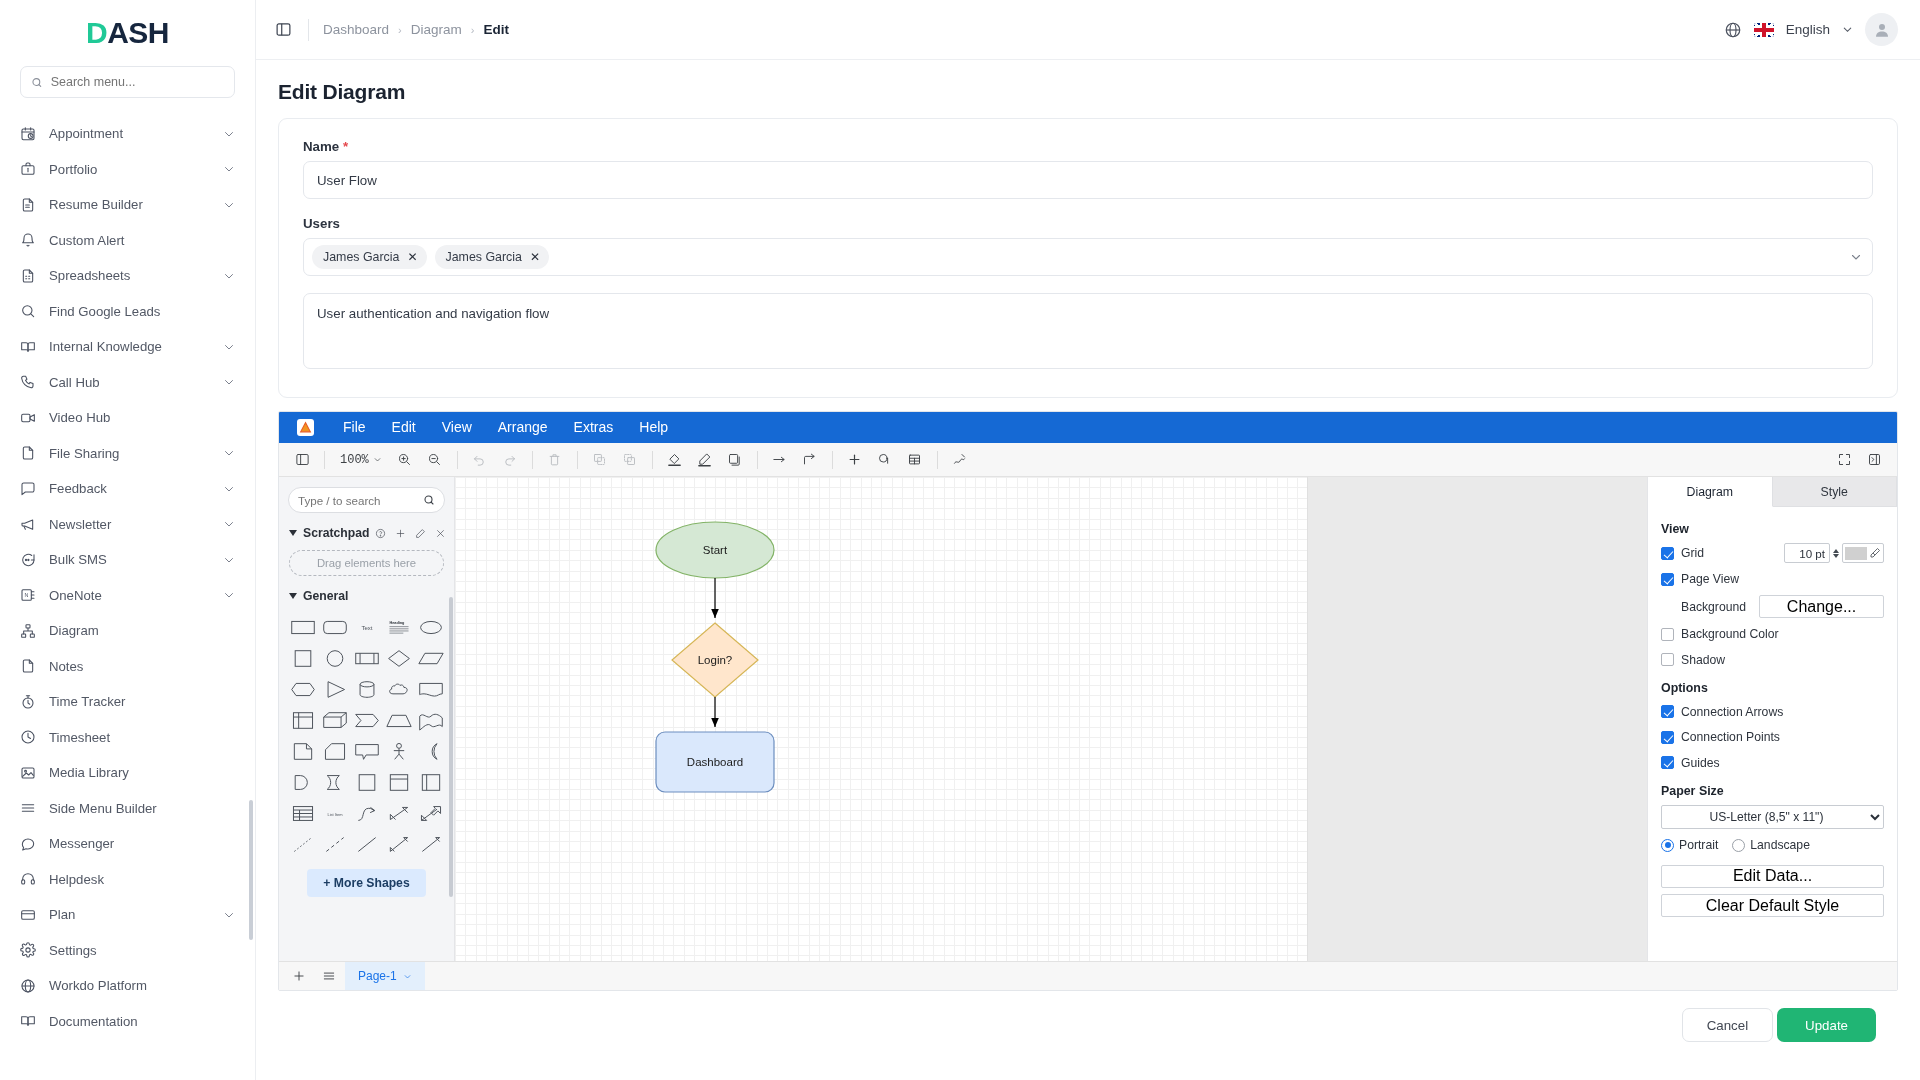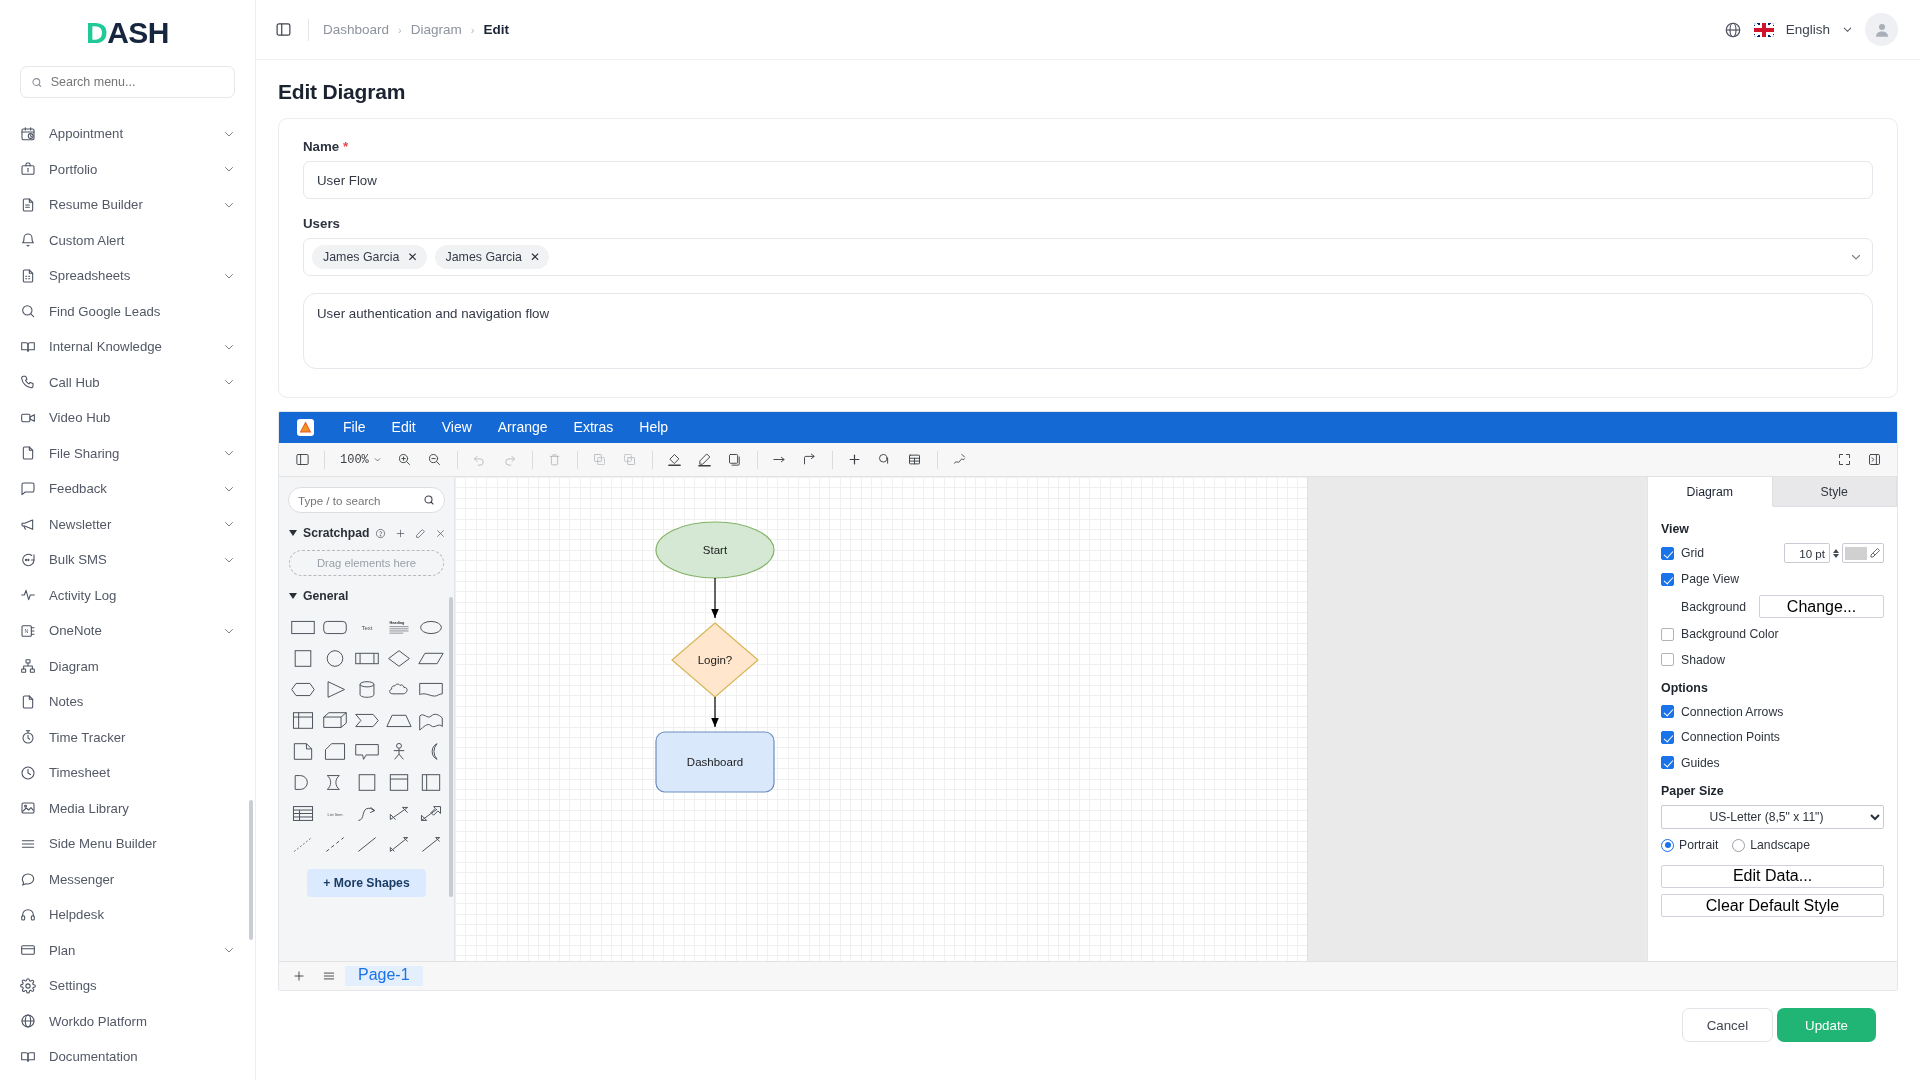--- a/index.html
+++ b/index.html
@@ -101,21 +101,21 @@
     width: 100%; min-height: 38px; border: 1px solid #e4e7ec; border-radius: 7px;
     display: flex; align-items: center; gap: 8px; padding: 0 28px 0 8px; position: relative; background:#fff;
   }
   .chip {
     background: #f1f2f4; border-radius: 13px; height: 24px; display: flex; align-items: center;
     gap: 8px; padding: 0 9px 0 11px; font-size: 12.4px; color: #343b47;
   }
   .chip-x { color: #2a303b; font-size: 12px; cursor: pointer; line-height: 1; }
   .ms-chev { position: absolute; right: 10px; width: 12px; height: 12px; color: #7b818c; }
   .ta {
-    width: 100%; height: 76px; border: 1px solid #e4e7ec; border-radius: 13px;
+    width: 100%; height: 76px; border: 1px solid #e4e7ec; border-radius: 7px;
     padding: 11px 13px; font-size: 13.3px; color: #333a46; outline: none; resize: none;
     font-family: "Liberation Sans", sans-serif; background:#fff; line-height: 1.35;
   }
 
   
   .drawio { margin-top: 13px; border: 1px solid #e3e6ea; border-radius: 2px; overflow: hidden; display:flex; flex-direction:column; height: 580px;}
   .dio-menubar { height: 31px; background: #1569d4; display: flex; align-items: center; gap: 0; padding-left: 18px; }
   .dio-logo { width: 17px; height: 17px; border-radius: 3px; background: #fff; display:flex;align-items:center;justify-content:center; margin-right: 16px; }
   .dio-logo svg { width: 13px; height: 13px; }
   .dio-menu-item { color: #ffffff; font-size: 14px; padding: 0 13px; height: 31px; line-height: 31px; cursor: pointer; }
@@ -186,21 +186,21 @@
     font-size: 12.1px; color: #2b313a; padding: 0 6px; font-family: "Liberation Sans", sans-serif;
     text-align:center; outline:none;
   }
   .radio { width: 13px; height: 13px; border-radius: 50%; border: 1px solid #9aa0a8; background: #fff; position: relative; flex:0 0 13px; cursor:pointer;}
   .radio.on { border-color: #1a73e8; border-width: 1px; }
   .radio.on::after { content: ""; position: absolute; inset: 2.5px; border-radius: 50%; background: #1a73e8; }
 
   .dio-footer { height: 29px; background: #f7f7f7; border-top: 1px solid #e2e2e2; display: flex; align-items: center; padding: 0 6px; gap: 2px;}
   .ft-btn { width: 28px; height: 24px; display: flex; align-items: center; justify-content: center; color: #3d4145; cursor: pointer; }
   .ft-btn svg { width: 14px; height: 14px; stroke: currentColor; fill:none; stroke-width:1.6; stroke-linecap:round;}
-  .page-tab { height: 20px; background: #e3effc; color: #1a73e8; font-size: 16px; display: flex; align-items: center; gap: 6px; padding: 0 13px; cursor: pointer; flex-direction: column;}
+  .page-tab { height: 29px; background: #e3effc; color: #1a73e8; font-size: 12px; display: flex; align-items: center; gap: 6px; padding: 0 13px; cursor: pointer;}
   .page-tab svg { width: 9px; height: 9px; stroke: currentColor; fill:none; stroke-width:1.8;}
 
   .footer-actions { display: flex; justify-content: flex-end; gap: 4px; padding: 17px 22px 0 0; }
   .btn-cancel { height: 34px; padding: 0 24px; border: 1px solid #e1e4e8; border-radius: 7px; background: #fff; font-size: 13.3px; color: #414752; cursor: pointer; font-family:"Liberation Sans",sans-serif;}
   .btn-update { height: 34px; padding: 0 28px; border: none; border-radius: 7px; background: #20b574; font-size: 13.3px; color: #fff; cursor: pointer; font-family:"Liberation Sans",sans-serif;}
 </style>
 </head>
 <body>
 
 <div id="app">
@@ -372,28 +372,20 @@
               <path d="M21 12a8.5 8.5 0 1 1-3.4-6.8"></path>
               <circle cx="9" cy="12" r=".9" fill="currentColor"></circle>
               <circle cx="12.6" cy="12" r=".9" fill="currentColor"></circle>
               <path d="M21 4v8h-4"></path>
             </svg>
           </span>
           <span class="nav-label">Bulk SMS</span>
           <span class="chev"><svg viewBox="0 0 24 24">
               <polyline points="5 9 12 16 19 9"></polyline>
             </svg></span>
-        </div>
-        <div class="nav-item">
-          <span class="ico">
-            <svg viewBox="0 0 24 24">
-              <polyline points="2.5 12 6.5 12 9 5 13 19 15.5 12 21.5 12"></polyline>
-            </svg>
-          </span>
-          <span class="nav-label">Activity Log</span>
         </div>
         <div class="nav-item">
           <span class="ico">
             <svg viewBox="0 0 24 24">
               <rect x="3" y="4" width="14" height="16" rx="1.5"></rect>
               <line x1="17" y1="7" x2="21" y2="7"></line>
               <line x1="17" y1="12" x2="21" y2="12"></line>
               <line x1="17" y1="17" x2="21" y2="17"></line>
               <text x="9.5" y="15" font-size="8" fill="currentColor" stroke="none" text-anchor="middle" font-family="Liberation Sans">N</text>
             </svg>

